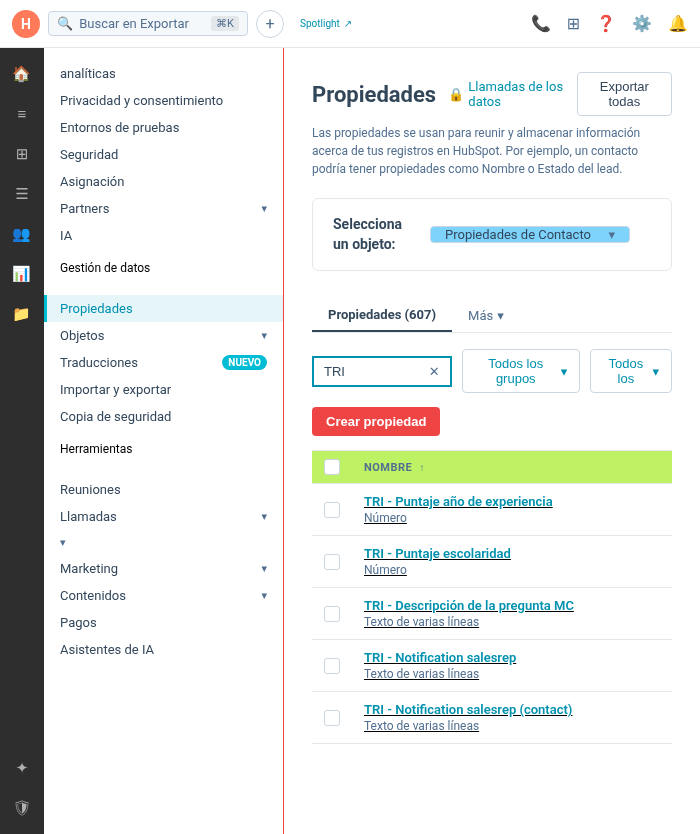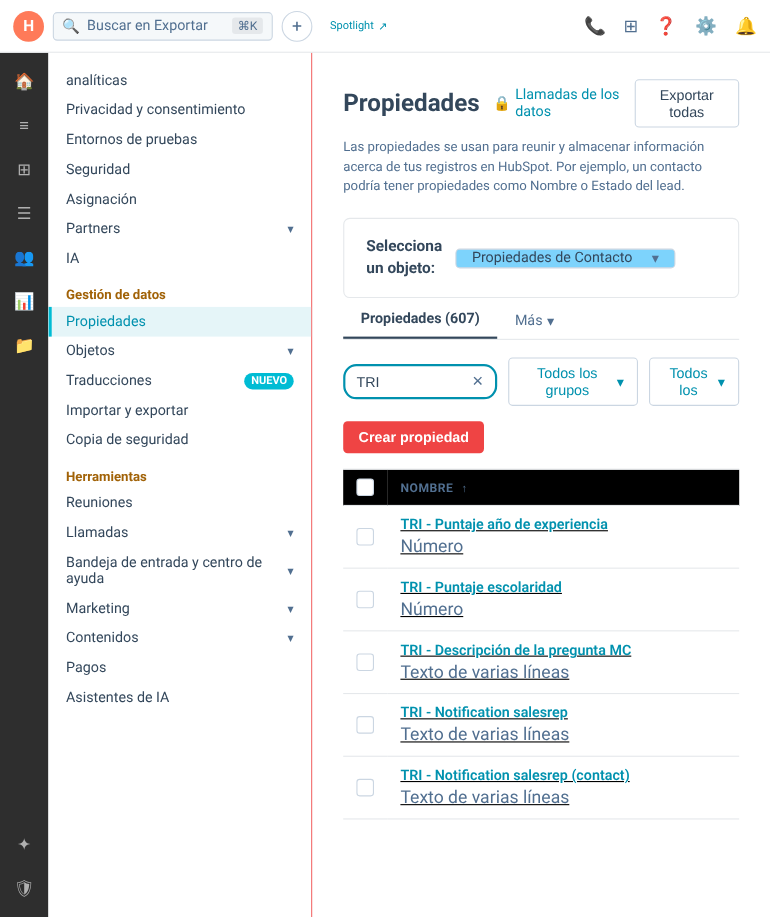--- a/index.html
+++ b/index.html
@@ -104,24 +104,24 @@
       justify-content: space-between;
       font-size: 13px;
     }
     .sidebar-item.active {
       background: #e5f5f8;
       border-left: 3px solid #00bcd4;
       color: #0091ae;
       padding-left: 13px;
     }
     .sidebar-section-title {
-      padding: 12px 16px 4px;
+      padding: 12px 16px 20px;
       font-size: 12px;
-      font-weight: 700;
-      color: #a16207;
+      font-weight: 400;
+      color: #000000;
       text-transform: none;
     }
     .sidebar-badge-new {
       background: #00bcd4;
       color: white;
       font-size: 10px;
       font-weight: 700;
       padding: 2px 6px;
       border-radius: 10px;
     }
@@ -166,22 +166,22 @@
       color: #516f90;
       margin-bottom: 20px;
       line-height: 1.5;
       max-width: 480px;
     }
 
     
     .object-selector-row {
       display: flex;
       align-items: center;
-      gap: 12px;
-      margin-bottom: 4px;
+      gap: 28px;
+      margin-bottom: 28px;
       padding: 16px 20px;
       border: 1px solid #e5e8eb;
       border-radius: 6px;
     }
     .object-selector-label {
       font-size: 14px;
       font-weight: 700;
       color: #33475b;
       line-height: 1.4;
     }
@@ -228,21 +228,21 @@
     
     .filters-row {
       display: flex;
       align-items: center;
       gap: 10px;
       margin-bottom: 14px;
     }
     .search-input-wrap {
       display: flex; align-items: center;
       border: 2px solid #0091ae;
-      border-radius: 12px;
+      border-radius: 0;
       padding: 6px 10px;
       gap: 8px;
       background: #fff;
       width: 160px;
     }
     .search-input-wrap input {
       border: none; outline: none;
       font-size: 13px; color: #33475b;
       width: 100%;
       background: transparent;
@@ -268,21 +268,21 @@
       font-weight: 600;
       cursor: pointer;
     }
 
     
     .properties-table {
       width: 100%;
       border-collapse: collapse;
     }
     .properties-table thead tr {
-      background: #000000;
+      background: #bef264;
       border-top: 1px solid #e5e8eb;
       border-bottom: 1px solid #e5e8eb;
     }
     .properties-table thead th {
       padding: 8px 12px;
       text-align: left;
       font-size: 11px;
       font-weight: 700;
       color: #516f90;
       text-transform: uppercase;
@@ -297,21 +297,21 @@
       text-decoration: underline;
     }
     .prop-name {
       color: #0091ae;
       font-size: 13px;
       font-weight: 600;
       cursor: pointer;
     }
     .prop-type {
       color: #516f90;
-      font-size: 16px;
+      font-size: 12px;
       margin-top: 2px;
     }
     .checkbox-wrap {
       width: 16px; height: 16px;
       border: 1px solid #cbd6e2;
       border-radius: 3px;
       background: #fff;
       cursor: pointer;
     }
     .sort-arrow { margin-left: 4px; color: #516f90; font-size: 10px; }
@@ -405,21 +405,20 @@
     <div class="sidebar-section-title">Herramientas</div>
 
     <div class="sidebar-item">
       <span>Reuniones</span>
     </div>
     <div class="sidebar-item">
       <span>Llamadas</span>
       <span class="chevron">▾</span>
     </div>
     <div class="sidebar-item">
-      <span>Bandeja de entrada y centro de ayuda</span>
       <span class="chevron">▾</span>
     </div>
     <div class="sidebar-item">
       <span>Marketing</span>
       <span class="chevron">▾</span>
     </div>
     <div class="sidebar-item">
       <span>Contenidos</span>
       <span class="chevron">▾</span>
     </div>

